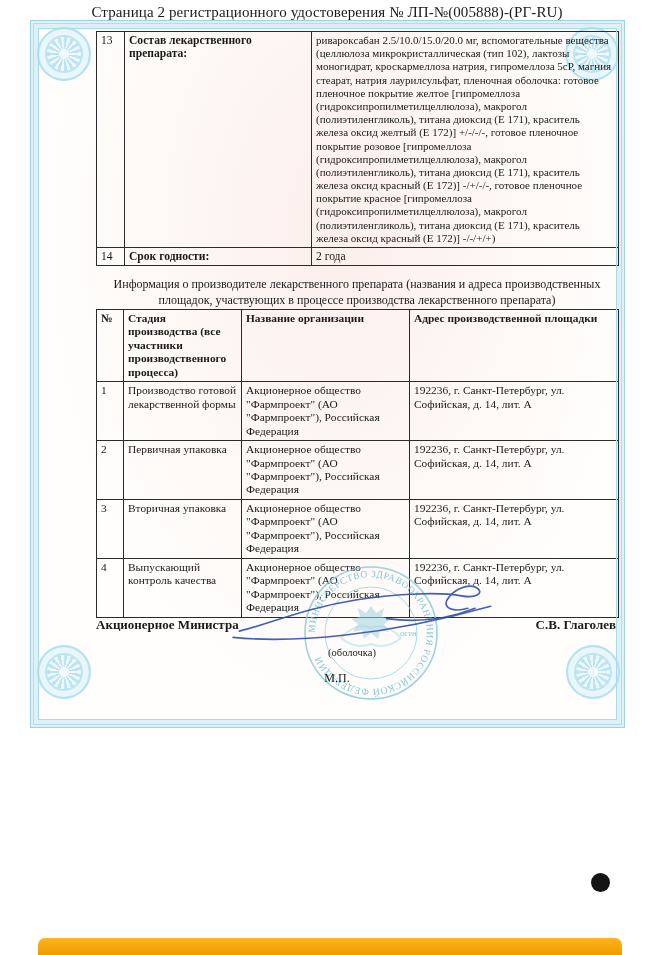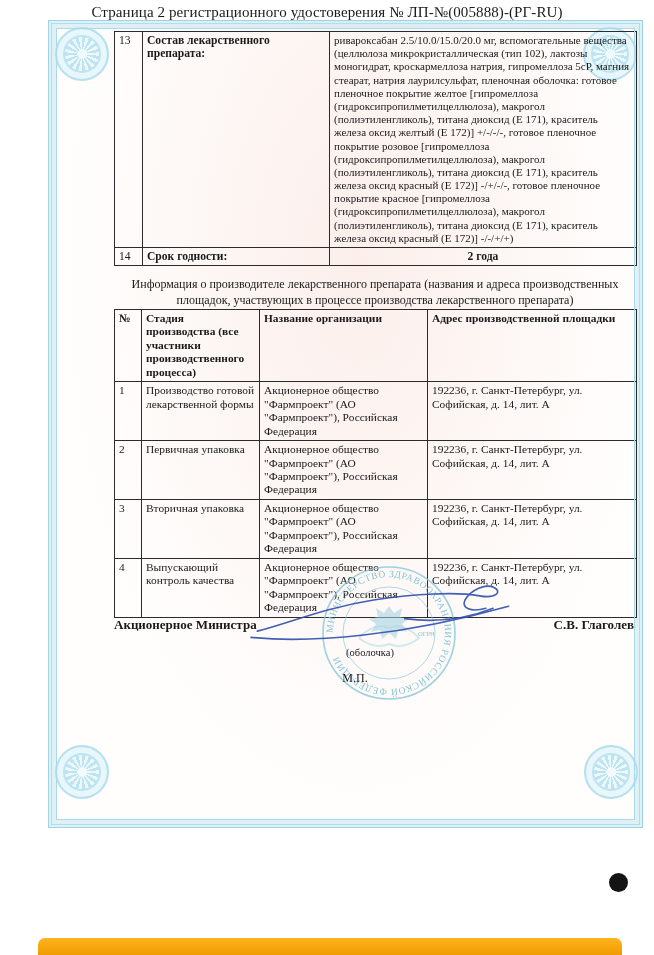--- a/index.html
+++ b/index.html
@@ -9,21 +9,21 @@
     background:#ffffff;
     font-family:"Liberation Serif","DejaVu Serif",serif;
     color:#1a1a1a;
     overflow:hidden;
   }
   .page-header {
     position:absolute; top:4px; left:0; width:100%;
     text-align:center; font-size:15px; letter-spacing:0.1px;
   }
   .cert {
-    position:absolute; left:48px; top:20px; width:595px; height:808px;
+    position:absolute; left:30px; top:20px; width:595px; height:708px;
     border:1px solid #9ed3e6;
     box-shadow: inset 0 0 0 7px rgba(187,227,241,0.5);
     background:
       radial-gradient(ellipse at 52% 30%, rgba(243,203,193,0.30) 0%, rgba(246,216,206,0.15) 42%, rgba(255,255,255,0) 68%),
       #fffefd;
   }
   .cert::before { content:""; position:absolute; inset:2px; border:1px solid rgba(173,217,234,0.85); pointer-events:none; }
   .cert::after  { content:""; position:absolute; inset:7px; border:1px solid #a9d9ea; pointer-events:none; }
 
   .rosette {
@@ -39,21 +39,21 @@
   .rosette.bl { bottom:28px; left:6px; }
   .rosette.br { bottom:28px; right:4px; }
 
   table { border-collapse:collapse; table-layout:fixed; }
   td,th { border:1px solid #2b2b2b; vertical-align:top; padding:2px 4px; }
 
   .t1 { position:absolute; left:65px; top:10px; width:522px; font-size:11.6px; }
   .t1 .num { text-align:left; }
   .t1 .lbl { font-weight:bold; }
   .t1 .val { font-size:11px; line-height:1.2; }
-  .t1 .val-center { text-align:center; font-weight:bold; font-size:11.6px; }
+  .t1 .val-center { text-align:left; font-weight:normal; font-size:11.6px; }
 
   .intro {
     position:absolute; left:65px; width:522px; top:256px;
     text-align:center; font-size:12px; line-height:1.3;
   }
 
   .t2 { position:absolute; left:65px; top:288px; width:522px; font-size:11.4px; line-height:1.18; }
   .t2 th { font-weight:bold; text-align:left; }
 
   .sig { position:absolute; left:65px; top:540px; width:522px; height:175px; }

